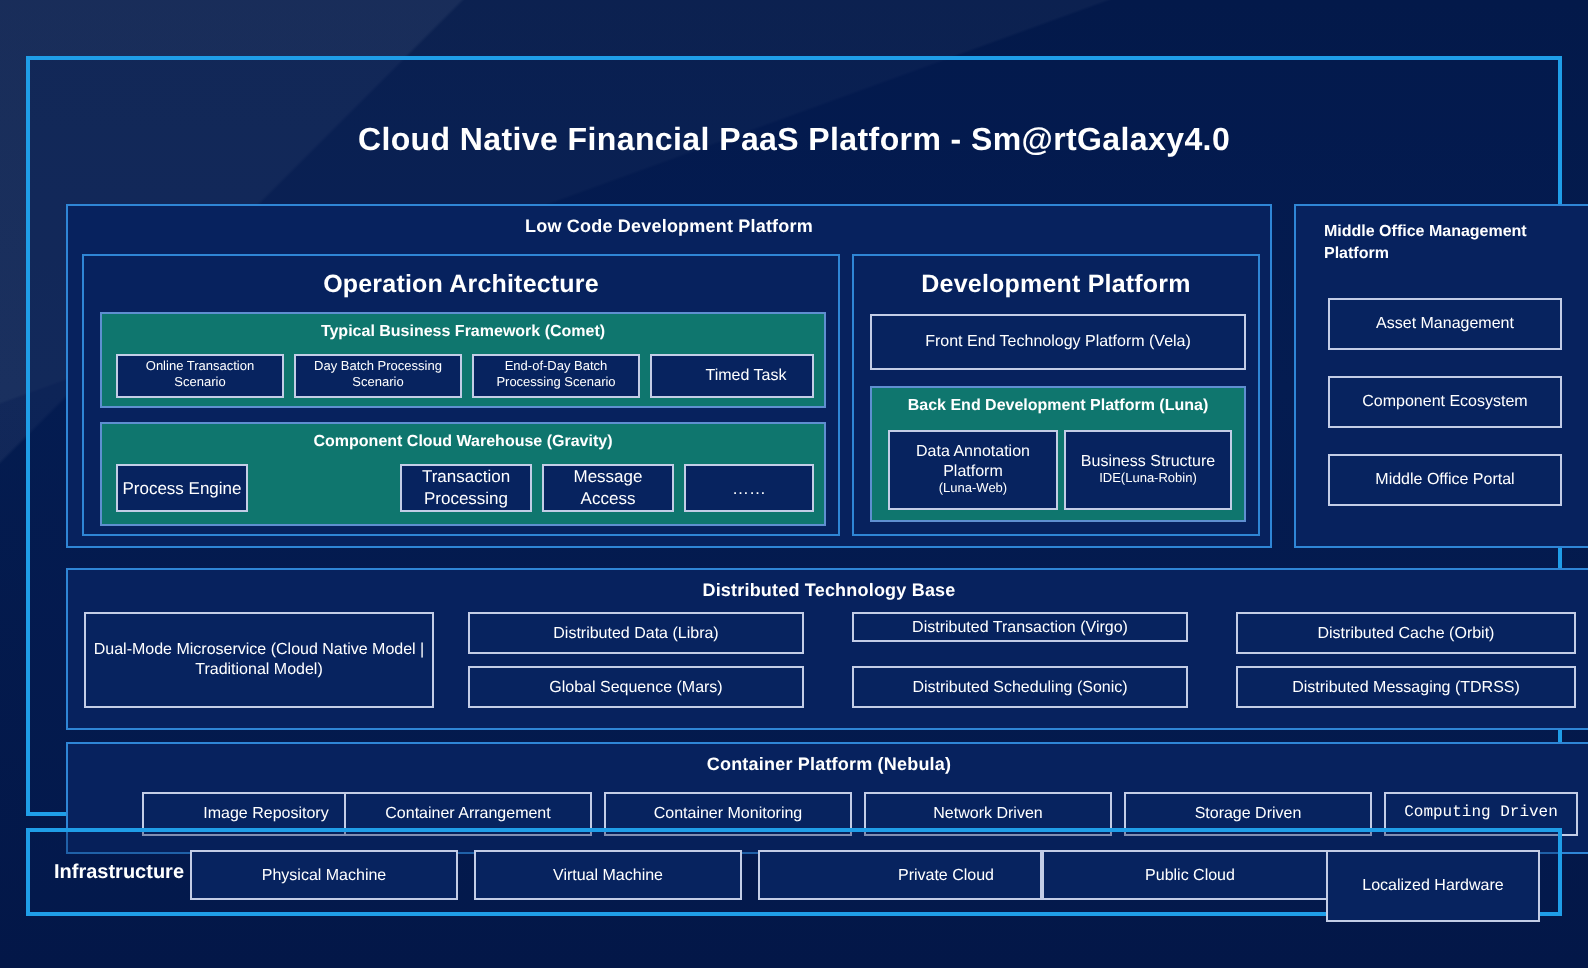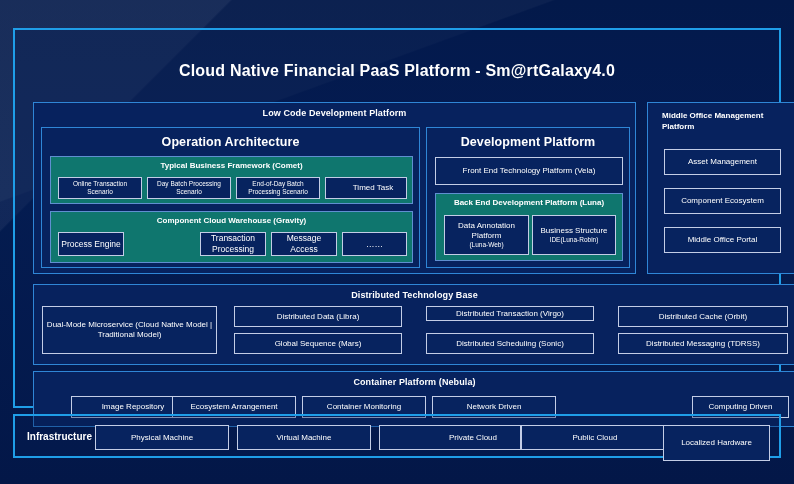--- a/index.html
+++ b/index.html
@@ -210,24 +210,25 @@
     <div class="box md" style="left:584px; top:21px; width:170px; height:21px;">Distributed Cache (Orbit)</div>
 
     <div class="box md" style="left:200px; top:48px; width:168px; height:21px;">Global Sequence (Mars)</div>
     <div class="box md" style="left:392px; top:48px; width:168px; height:21px;">Distributed Scheduling (Sonic)</div>
     <div class="box md" style="left:584px; top:48px; width:170px; height:21px;">Distributed Messaging (TDRSS)</div>
   </div>
 
   <div class="panel" id="container-platform">
     <div class="panel-title">Container Platform (Nebula)</div>
     <div class="box md" style="left:8px;   top:24px; width:124px; height:22px;margin-left:29px;">Image Repository</div>
-    <div class="box md" style="left:138px; top:24px; width:124px; height:22px;">Ecosystem Arrangement</div>
+    <div class="box md" style="left:138px; top:24px; width:124px; height:22px;">Container Arrangement</div>
     <div class="box md" style="left:268px; top:24px; width:124px; height:22px;">Container Monitoring</div>
     <div class="box md" style="left:398px; top:24px; width:124px; height:22px;">Network Driven</div>
-    <div class="box md" style="left:658px; top:24px; width:97px;  height:22px;">Computing Driven</div>
+    <div class="box md" style="left:528px; top:24px; width:124px; height:22px;">Storage Driven</div>
+    <div class="box md" style="left:658px; top:24px; width:97px;  height:22px;font-family:Liberation Mono, monospace;">Computing Driven</div>
   </div>
 
 </div>
 
 <div class="shell" id="infra-shell">
   <div id="infra-label">Infrastructure</div>
   <div class="box md" style="left:80px;  top:9px; width:134px; height:25px;">Physical Machine</div>
   <div class="box md" style="left:222px; top:9px; width:134px; height:25px;">Virtual Machine</div>
   <div class="box md" style="left:364px; top:9px; width:142px; height:25px;padding-left:48px;">Private Cloud</div>
   <div class="box md" style="left:506px; top:9px; width:148px; height:25px;">Public Cloud</div>

